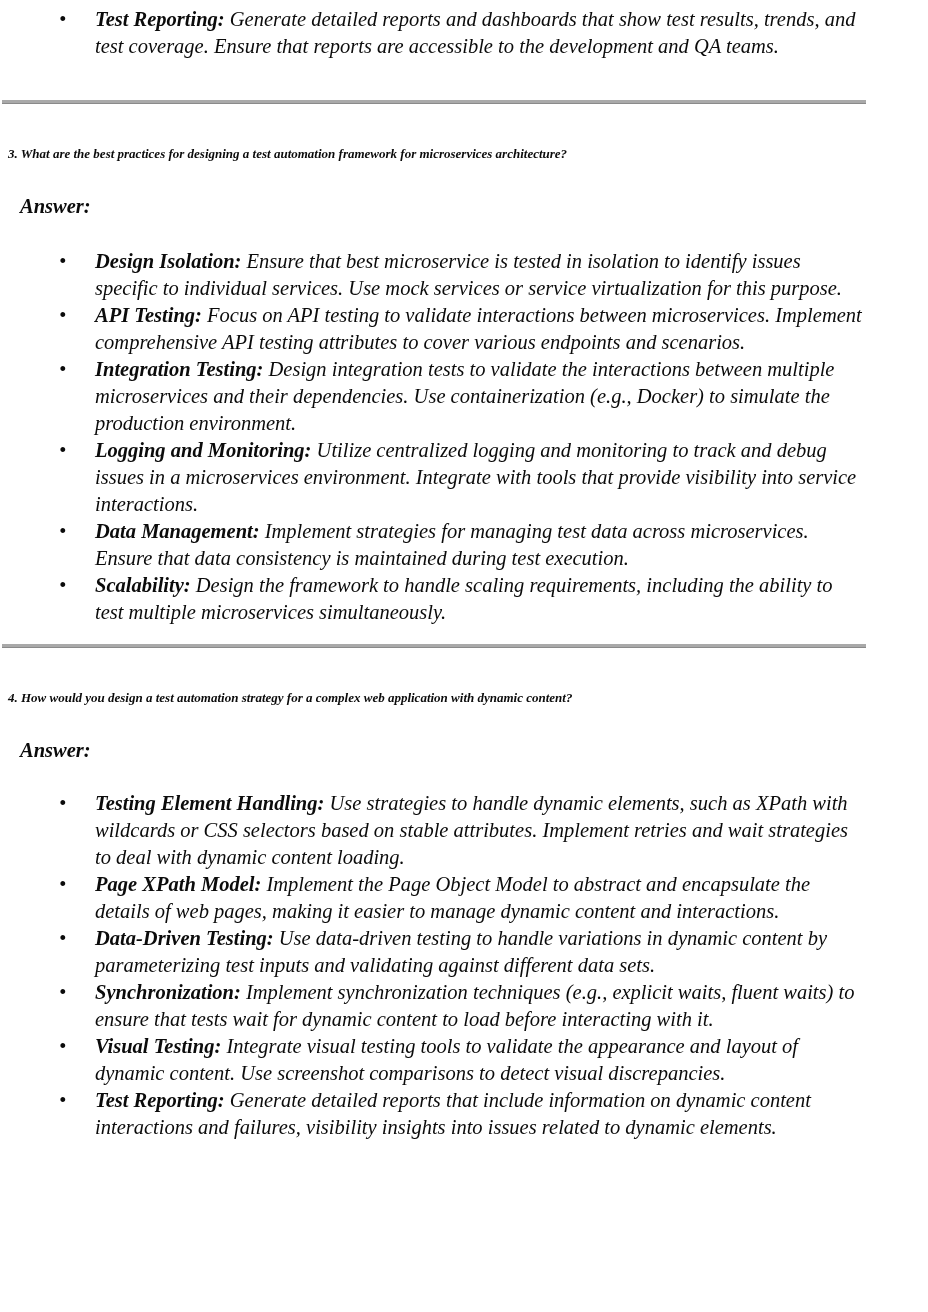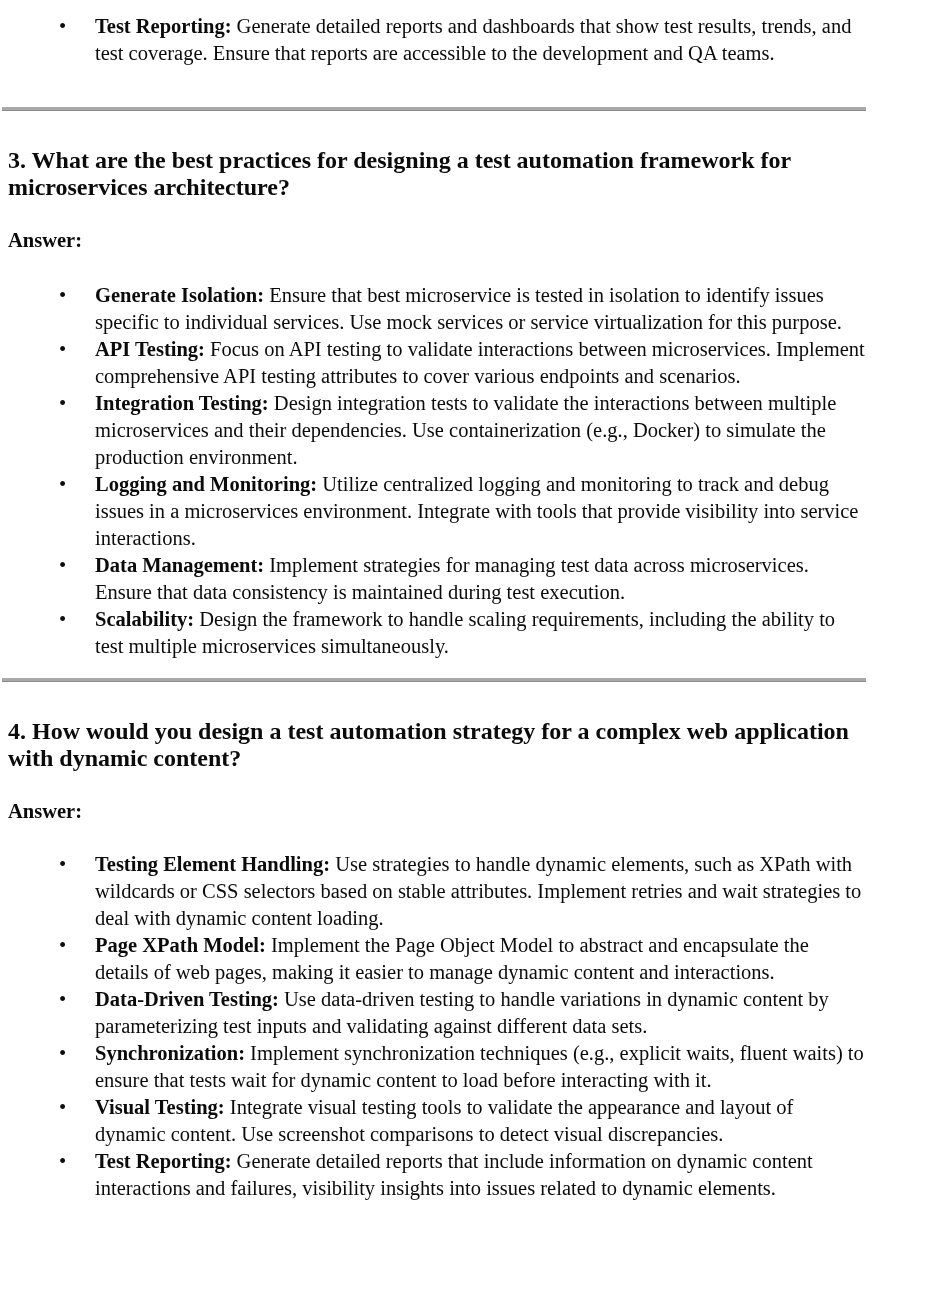--- a/index.html
+++ b/index.html
@@ -12,21 +12,22 @@
     height: 1312px;
     overflow: hidden;
     color: #0b0b0b;
     font-family: "Liberation Serif", serif;
     font-size: 20.5px;
     line-height: 27px;
   }
   .doc {
     box-sizing: border-box;
     width: 928px;
-    padding: 13px 62px 0 8px;
+    padding: 6px 62px 0 8px;
+    font-style: italic;
   }
   ul.blist {
     list-style: none;
     margin: 0;
     padding: 0 0 0 87px;
   }
   ul.blist li {
     position: relative;
   }
   ul.blist li::before {
@@ -41,48 +42,48 @@
   .divider {
     border: none;
     height: 3px;
     background: #a9a9a9;
     border-bottom: 1px solid #8a8a8a;
     margin: 0 0 0 -6px;
   }
   .divider.d1 { margin-top: 40px; }
   .divider.d2 { margin-top: 18px; }
   h3.question {
-    font-size: 24px;
+    font-size: 13px;
     line-height: 27px;
     font-weight: bold;
     margin: 36px 0 0 0;
   }
   p.answer {
     font-weight: bold;
-    margin: 26px 0 0 0;
+    margin: 26px 0 0 12px;
   }
   ul.blist.s3 { margin-top: 28px; }
   ul.blist.s4 { margin-top: 26px; }
 </style>
 </head>
 <body>
 
 <div class="doc">
 
   <ul class="blist intro">
     <li><b class="term">Test Reporting:</b> <span class="desc">Generate detailed reports and dashboards that show test results, trends, and test coverage. Ensure that reports are accessible to the development and QA teams.</span></li>
   </ul>
 
   <hr class="divider d1">
 
   <section>
     <h3 class="question">3. What are the best practices for designing a test automation framework for microservices architecture?</h3>
     <p class="answer">Answer:</p>
     <ul class="blist s3">
-      <li><b class="term">Generate Isolation:</b> <span class="desc">Ensure that best microservice is tested in isolation to identify issues specific to individual services. Use mock services or service virtualization for this purpose.</span></li>
+      <li><b class="term">Design Isolation:</b> <span class="desc">Ensure that best microservice is tested in isolation to identify issues specific to individual services. Use mock services or service virtualization for this purpose.</span></li>
       <li><b class="term">API Testing:</b> <span class="desc">Focus on API testing to validate interactions between microservices. Implement comprehensive API testing attributes to cover various endpoints and scenarios.</span></li>
       <li><b class="term">Integration Testing:</b> <span class="desc">Design integration tests to validate the interactions between multiple microservices and their dependencies. Use containerization (e.g., Docker) to simulate the production environment.</span></li>
       <li><b class="term">Logging and Monitoring:</b> <span class="desc">Utilize centralized logging and monitoring to track and debug issues in a microservices environment. Integrate with tools that provide visibility into service interactions.</span></li>
       <li><b class="term">Data Management:</b> <span class="desc">Implement strategies for managing test data across microservices. Ensure that data consistency is maintained during test execution.</span></li>
       <li><b class="term">Scalability:</b> <span class="desc">Design the framework to handle scaling requirements, including the ability to test multiple microservices simultaneously.</span></li>
     </ul>
   </section>
 
   <hr class="divider d2">
 

